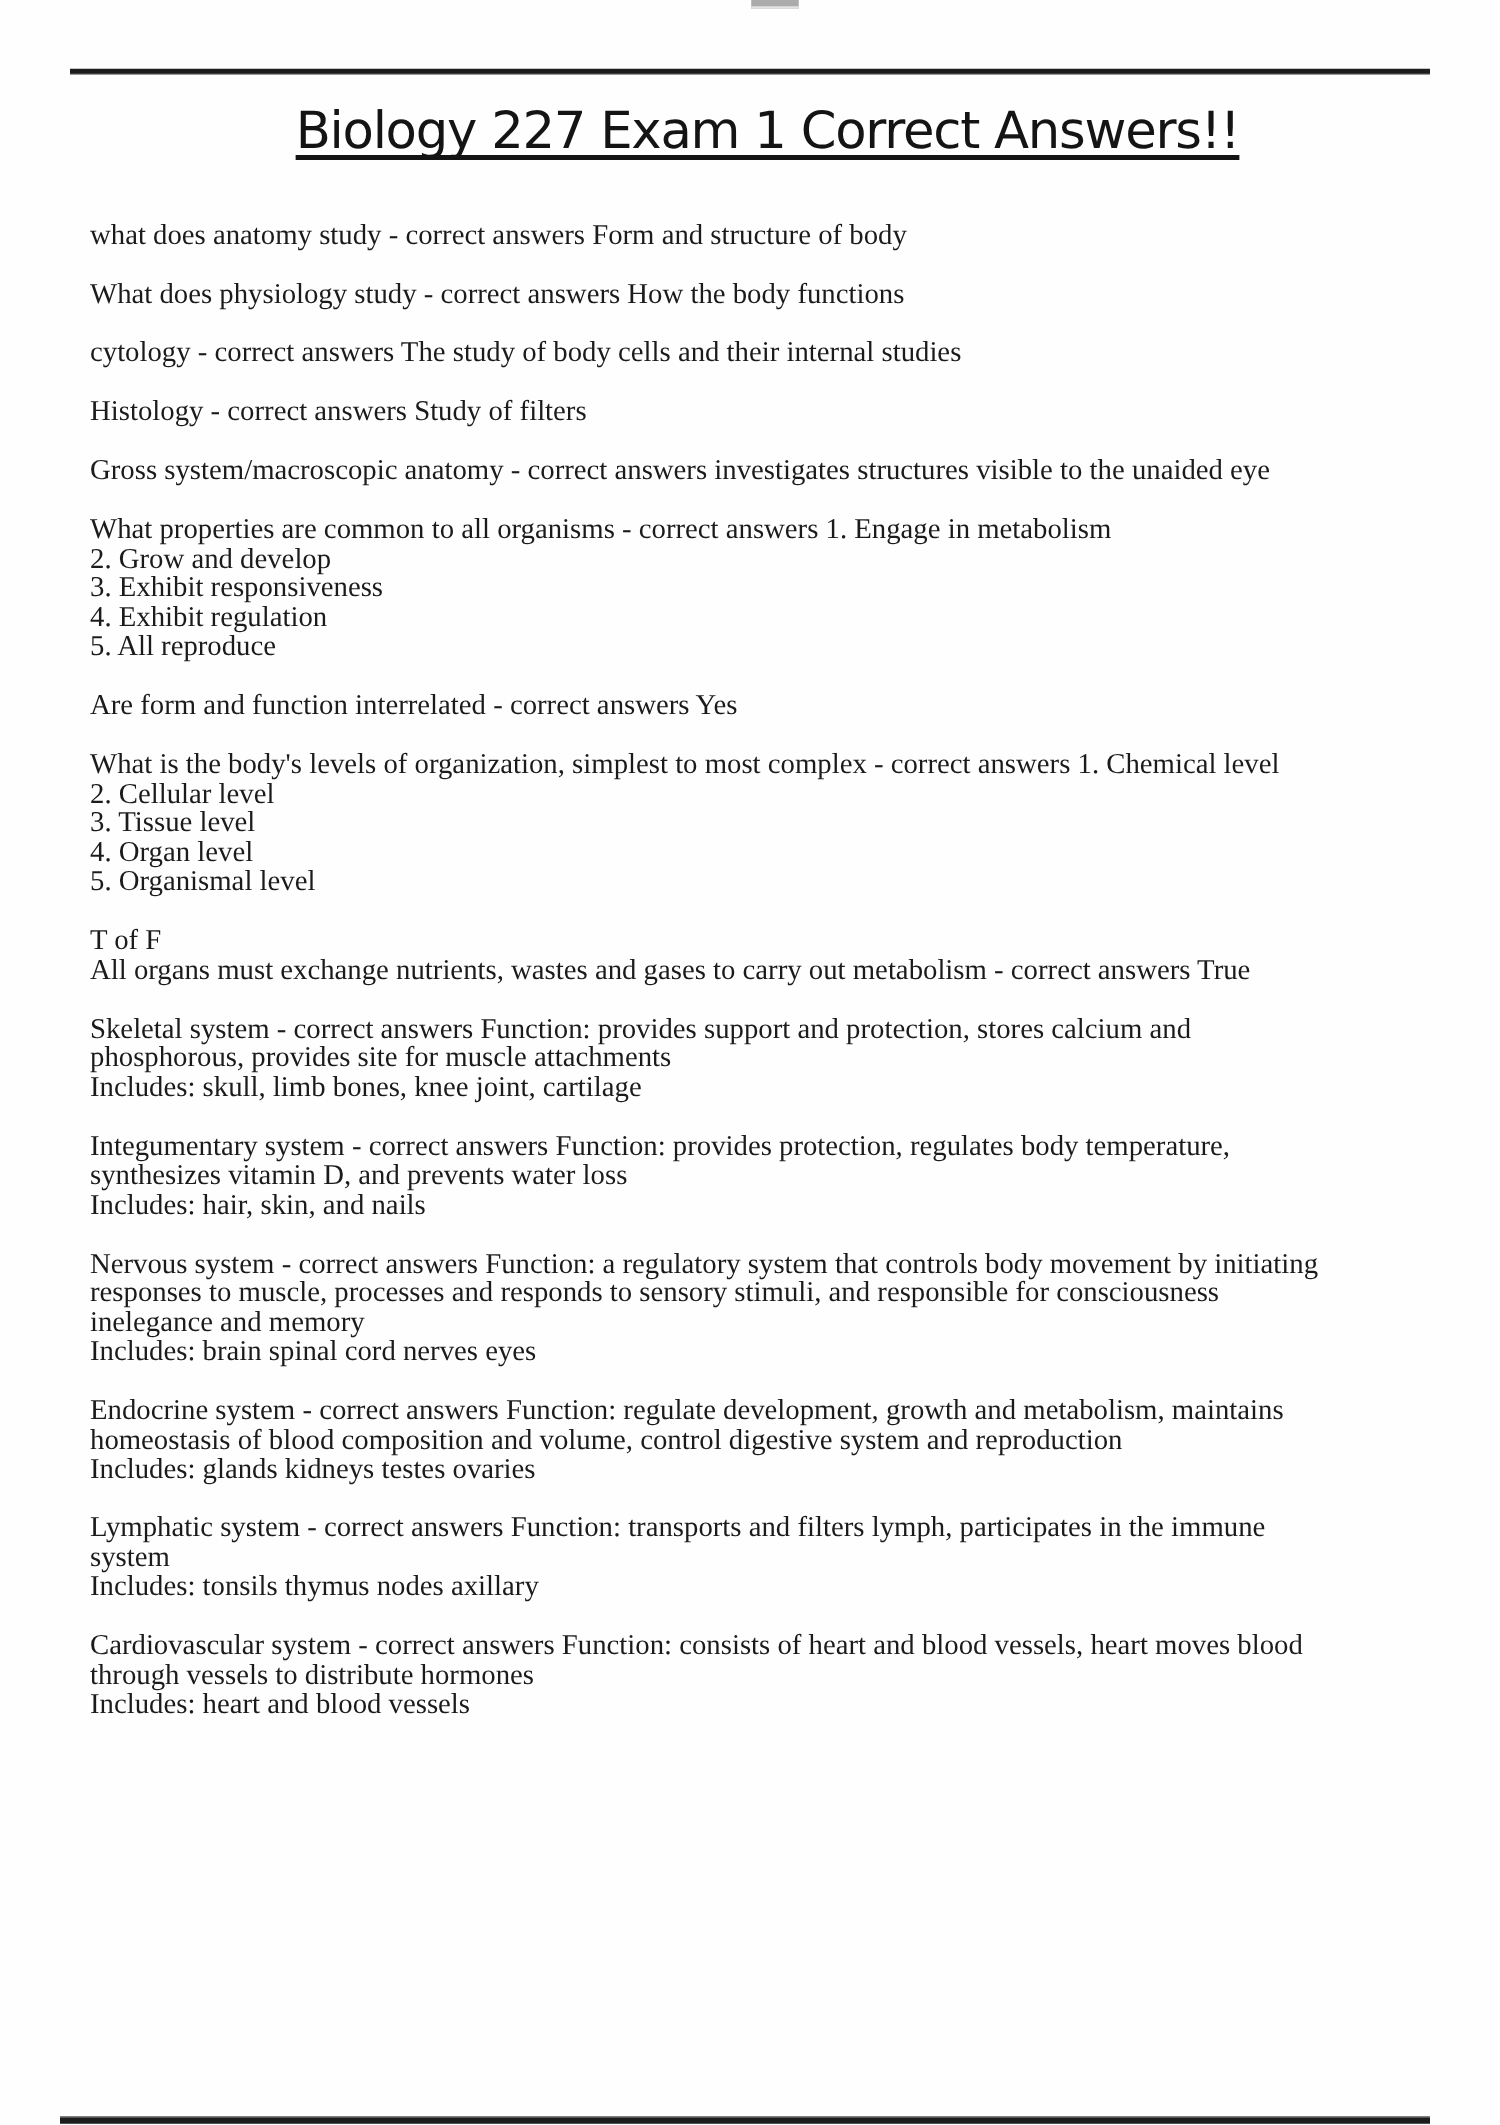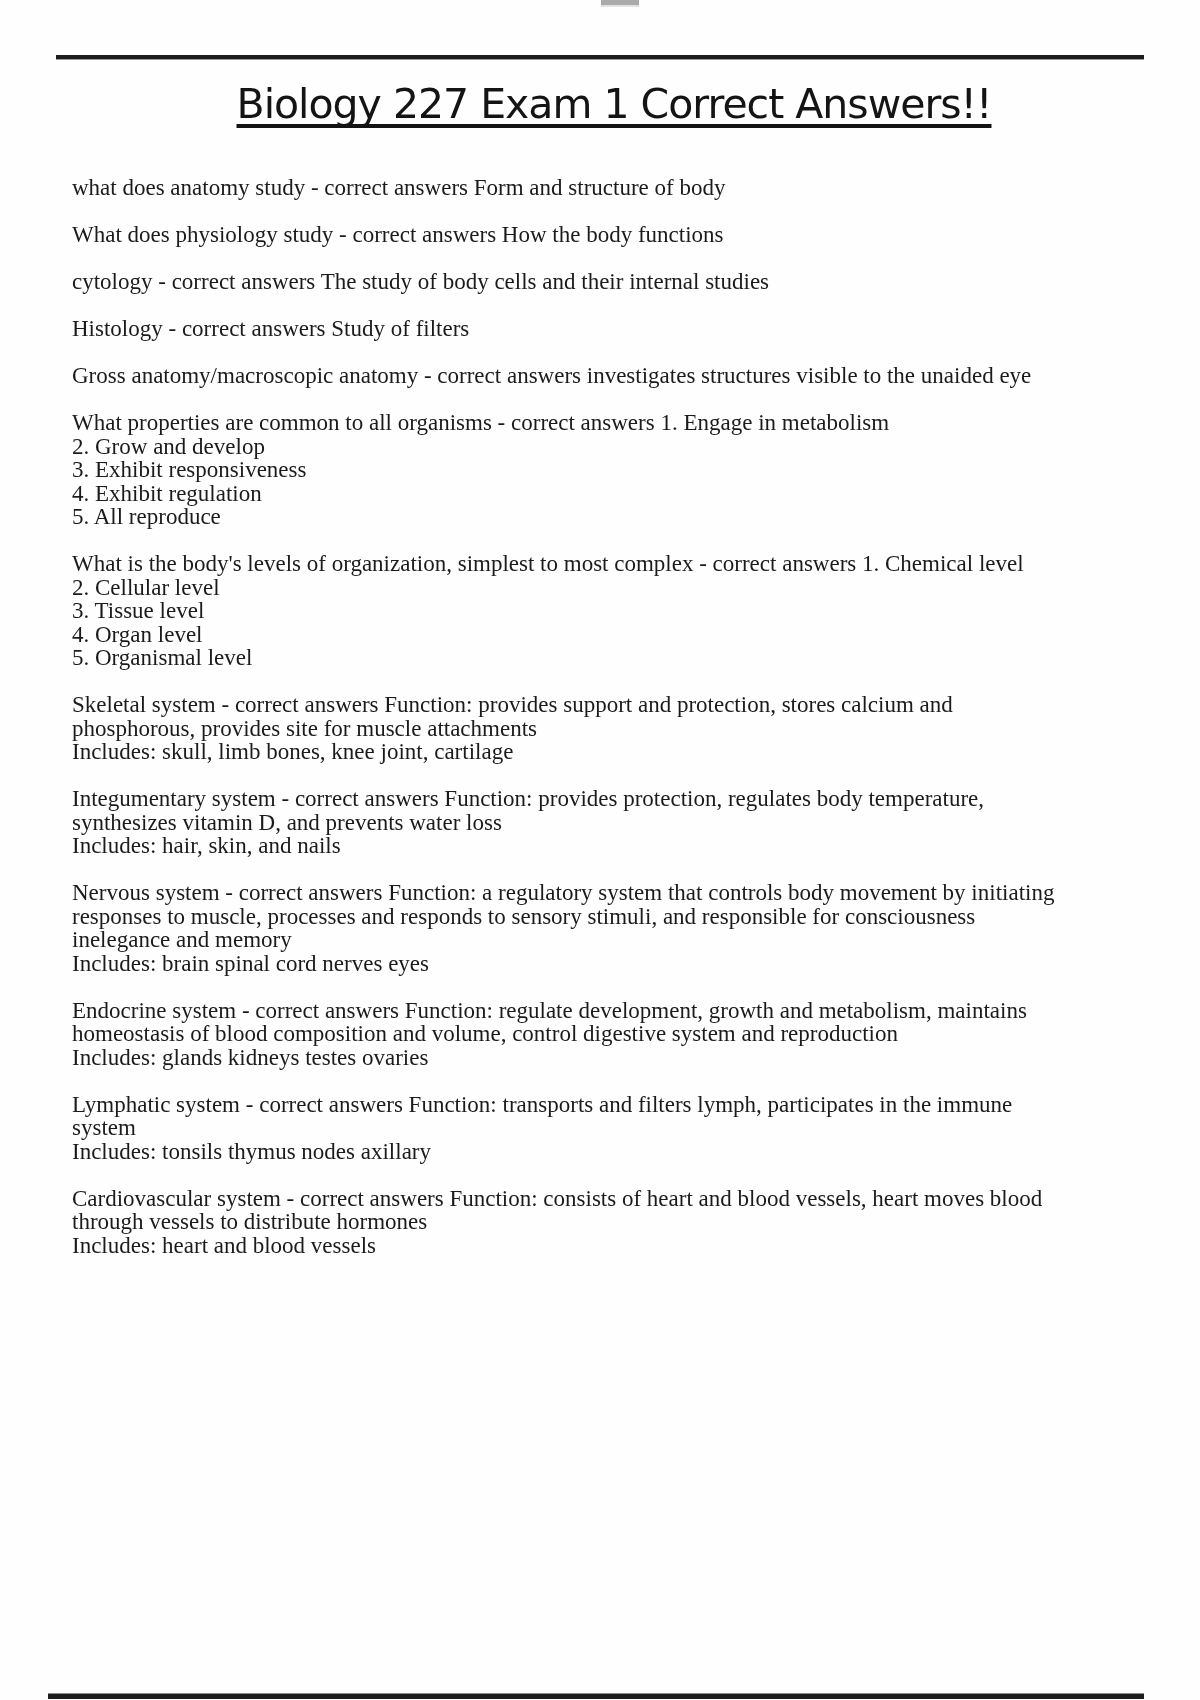--- a/index.html
+++ b/index.html
@@ -90,31 +90,34 @@
 
   <div class="rule rule-top"></div>
 
   <h1 class="doc-title">Biology 227 Exam 1 Correct Answers!!</h1>
 
   <div class="doc-body">
     <p>what does anatomy study - correct answers Form and structure of body</p>
     <p>What does physiology study - correct answers How the body functions</p>
     <p>cytology - correct answers The study of body cells and their internal studies</p>
     <p>Histology - correct answers Study of filters</p>
-    <p>Gross anatomy/macroscopic anatomy - correct answers investigates structures visible to the unaided eye</p>
+    <p>Gross system/macroscopic anatomy - correct answers investigates structures visible to the unaided eye</p>
     <p>What properties are common to all organisms - correct answers 1. Engage in metabolism
 2. Grow and develop
 3. Exhibit responsiveness
 4. Exhibit regulation
 5. All reproduce</p>
+    <p>Are form and function interrelated - correct answers Yes</p>
     <p>What is the body's levels of organization, simplest to most complex - correct answers 1. Chemical level
 2. Cellular level
 3. Tissue level
 4. Organ level
 5. Organismal level</p>
+    <p>T of F
+All organs must exchange nutrients, wastes and gases to carry out metabolism - correct answers True</p>
     <p>Skeletal system - correct answers Function: provides support and protection, stores calcium and phosphorous, provides site for muscle attachments
 Includes: skull, limb bones, knee joint, cartilage</p>
     <p>Integumentary system - correct answers Function: provides protection, regulates body temperature, synthesizes vitamin D, and prevents water loss
 Includes: hair, skin, and nails</p>
     <p>Nervous system - correct answers Function: a regulatory system that controls body movement by initiating responses to muscle, processes and responds to sensory stimuli, and responsible for consciousness inelegance and memory
 Includes: brain spinal cord nerves eyes</p>
     <p>Endocrine system - correct answers Function: regulate development, growth and metabolism, maintains homeostasis of blood composition and volume, control digestive system and reproduction
 Includes: glands kidneys testes ovaries</p>
     <p>Lymphatic system - correct answers Function: transports and filters lymph, participates in the immune system
 Includes: tonsils thymus nodes axillary</p>

